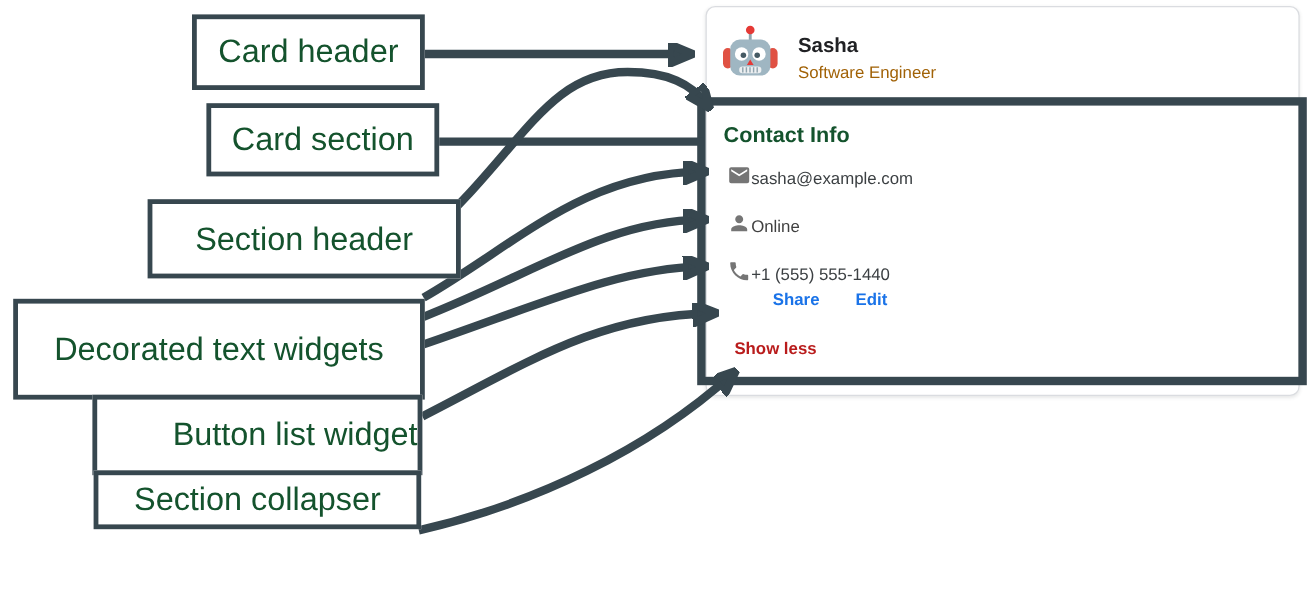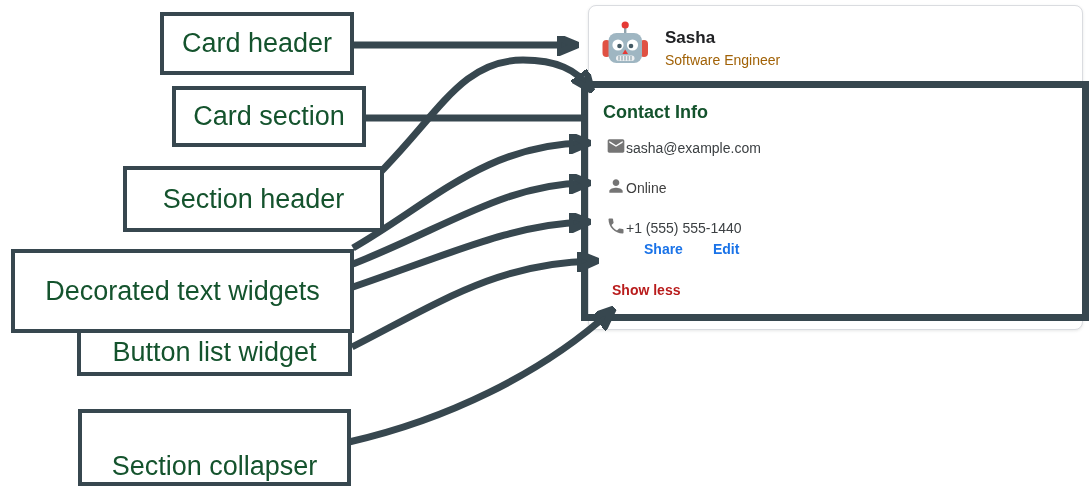--- a/index.html
+++ b/index.html
@@ -121,20 +121,20 @@
   </div>
   <div class="anno-box" style="left:172px;top:86px;width:194px;height:61px;">
     <span>Card section</span>
   </div>
   <div class="anno-box" style="left:123px;top:166px;width:261px;height:66px;">
     <span>Section header</span>
   </div>
   <div class="anno-box" style="left:11px;top:249px;width:343px;height:84px;">
     <span>Decorated text widgets</span>
   </div>
-  <div class="anno-box" style="left:77px;top:329px;width:275px;height:47px;">
+  <div class="anno-box" style="left:77px;top:329px;width:275px;height:67px;justify-content:flex-end;">
     <span>Button list widget</span>
   </div>
-  <div class="anno-box" style="left:78px;top:409px;width:273px;height:77px;align-items:flex-end;">
+  <div class="anno-box" style="left:78px;top:392px;width:273px;height:49px;">
     <span>Section collapser</span>
   </div>
 
 </div>
 
 </body></html>

